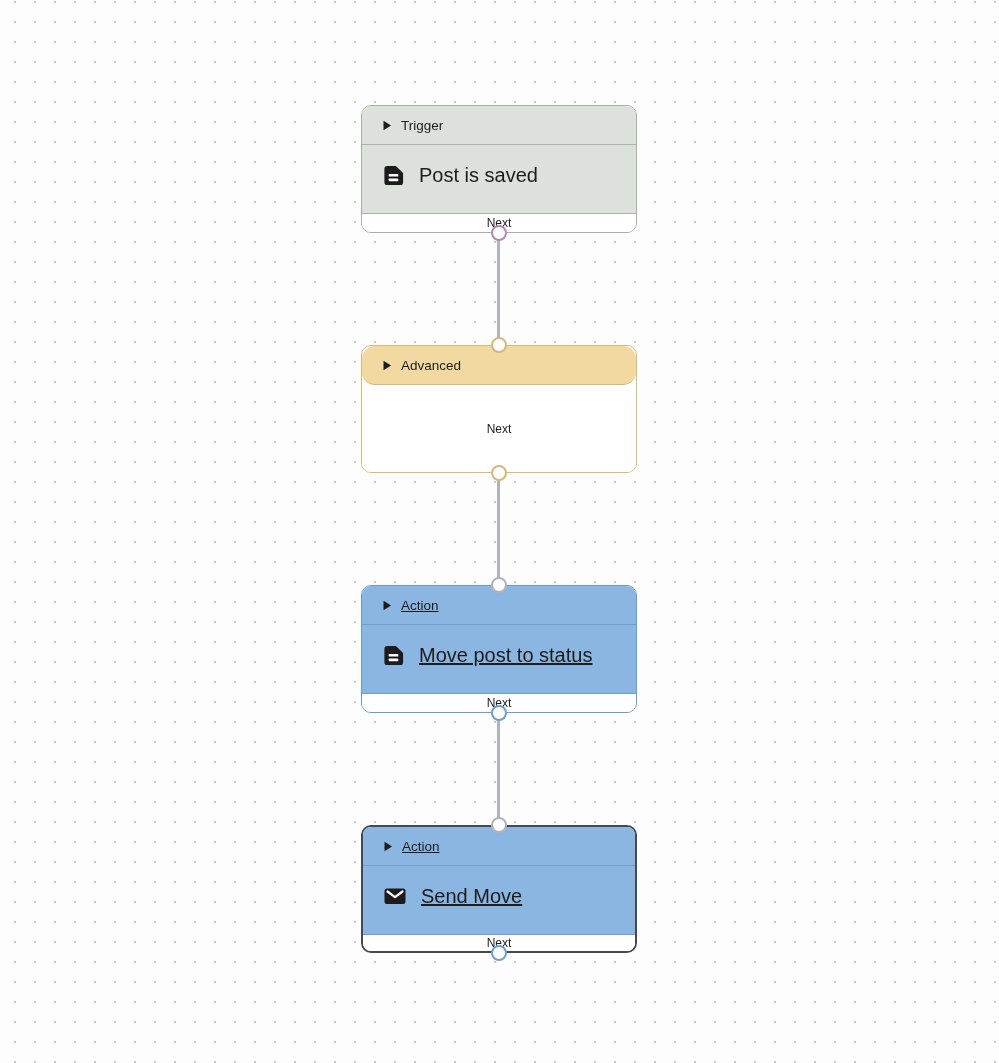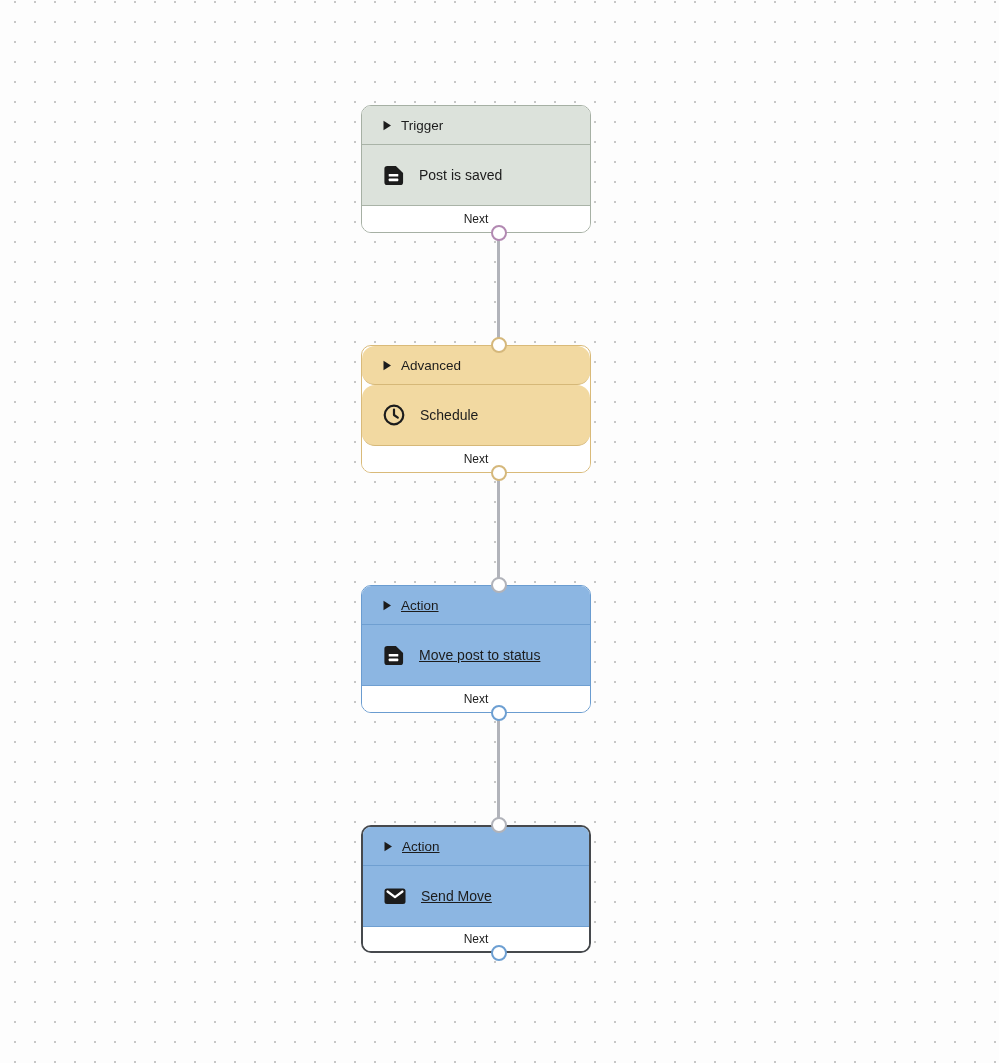--- a/index.html
+++ b/index.html
@@ -29,21 +29,21 @@
     left: 497px;
     width: 3px;
     height: 112px;
     background: #b1b3ba;
   }
 
   
   .node {
     position: absolute;
     left: 361px;
-    width: 230px;
+    width: 276px;
     height: 128px;
     box-sizing: border-box;
     border-radius: 10px;
     border: 1px solid;
     background: #ffffff;
     overflow: hidden;
     display: flex;
     flex-direction: column;
   }
   .node-header {
@@ -55,22 +55,22 @@
     gap: 9px;
     padding: 0 14px 0 20px;
     border-bottom: 1px solid;
     font-size: 13.5px;
   }
   .node-body {
     flex: 0 0 60px;
     display: flex;
     align-items: center;
     gap: 14px;
-    padding: 0 14px 0 20px;
-    font-size: 14px;
+    padding: 0 14px 8px 20px;
+    font-size: 20px;
     border-bottom: 1px solid;
   }
   .node-footer {
     flex: 1 1 auto;
     background: #ffffff;
     display: flex;
     align-items: center;
     justify-content: center;
     font-size: 12px;
   }
@@ -137,27 +137,20 @@
     </div>
   </div>
 
   <div class="node kind-advanced" style="top:345px">
     <div class="node-header">
       <svg class="tri" width="10" height="11" viewBox="0 0 10 11">
         <path d="M1.5 0.8 L9 5.5 L1.5 10.2 Z" fill="#1c1c1c"></path>
       </svg>
       <span>Advanced</span>
     </div>
-    <div class="node-body">
-      <svg class="body-icon" width="24" height="24" viewBox="0 0 24 24">
-        <circle cx="12" cy="12" r="9.3" fill="none" stroke="#1c1c1c" stroke-width="2.2"></circle>
-        <path d="M12 6.6 V12 L15.8 14.6" fill="none" stroke="#1c1c1c" stroke-width="2.2" stroke-linecap="round" stroke-linejoin="round"></path>
-      </svg>
-      <span>Schedule</span>
-    </div>
     <div class="node-footer">
       <span>Next</span>
     </div>
   </div>
 
   <div class="node kind-action" style="top:585px">
     <div class="node-header">
       <svg class="tri" width="10" height="11" viewBox="0 0 10 11">
         <path d="M1.5 0.8 L9 5.5 L1.5 10.2 Z" fill="#1c1c1c"></path>
       </svg>

